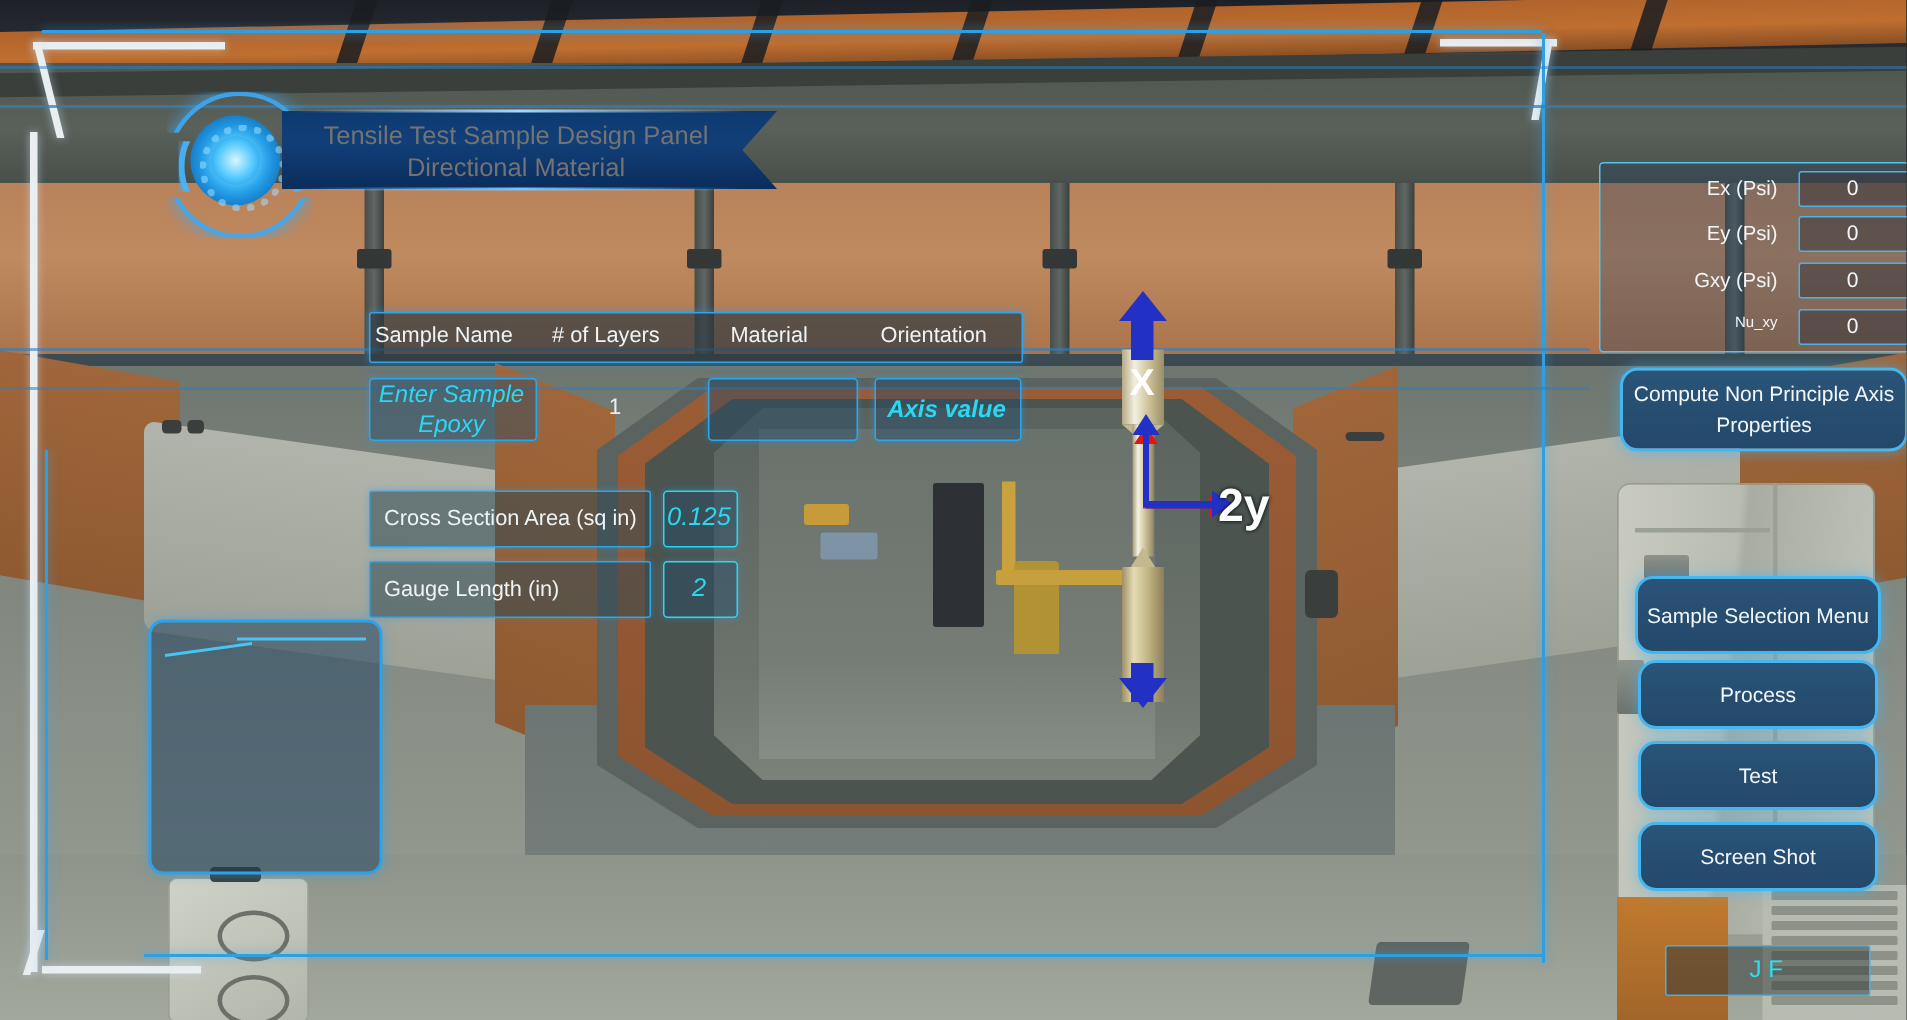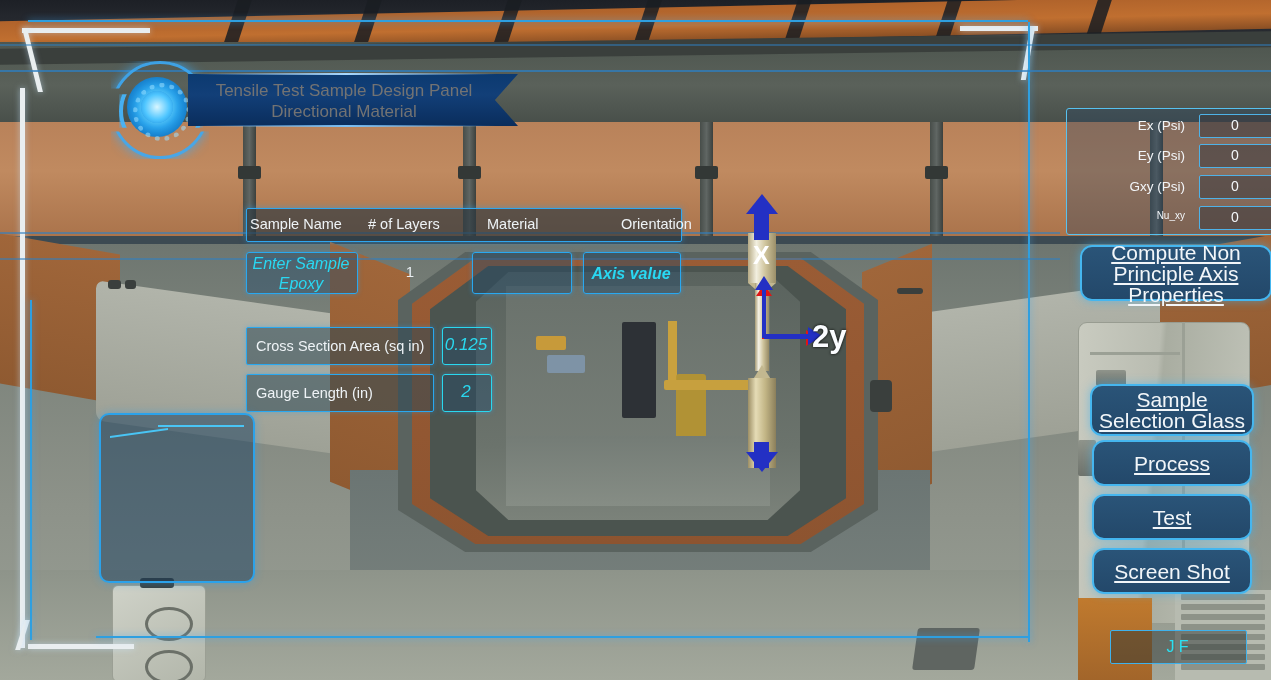--- a/index.html
+++ b/index.html
@@ -112,23 +112,23 @@
   
   .matgrp{position:absolute;left:345px;top:464px;width:432px;height:78px;
     background:rgba(26,70,108,.34);border:2px solid #2fa9ef;border-radius:12px;
     box-shadow:0 0 9px rgba(40,160,240,.45);}
   .mbtn{position:absolute;height:24px;border:1px solid #7fb9e0;border-radius:4px;
     background:rgba(40,78,106,.45);color:#f0f4f7;font-size:13px;
     display:flex;align-items:center;justify-content:center;box-shadow:0 0 4px rgba(110,190,240,.35);}
 
   
   .rbtn{position:absolute;background:linear-gradient(180deg,#2a5478 0%,#23486a 100%);
-    border:2px solid #45b6ef;border-radius:12px;color:#f2f6f9;font-size:21px;line-height:21px;
+    border:2px solid #45b6ef;border-radius:12px;color:#f2f6f9;font-size:14px;line-height:21px;
     display:flex;align-items:center;justify-content:center;text-align:center;
-    box-shadow:0 0 10px rgba(60,180,245,.55);text-decoration:underline;}
+    box-shadow:0 0 10px rgba(60,180,245,.55);}
 
   
   .props{position:absolute;left:1066px;top:108px;width:205px;height:125px;
     background:rgba(36,64,96,.34);border:1px solid #57c2f0;border-radius:3px;}
   .pbox{position:absolute;width:72px;height:22px;background:rgba(60,58,62,.55);
     border:1px solid #4eb2e8;border-radius:2px;}
   .pval{position:absolute;width:72px;color:#f4f7fa;font-size:14px;text-align:center;}
 
   
   .lpanel{position:absolute;left:99px;top:413px;width:152px;height:166px;
@@ -280,21 +280,21 @@
   <div class="banner-gl2"></div>
   <div class="banner-txt">
     <div>Tensile Test Sample Design Panel</div>
     <div>Directional Material</div>
   </div>
 
   <div class="thead"></div>
   <div class="th" style="left:250px;width:120px">Sample Name</div>
   <div class="th" style="left:368px;width:110px"># of Layers</div>
   <div class="th" style="left:487px;width:100px">Material</div>
-  <div class="th" style="left:621px;width:110px">Orientation</div>
+  <div class="th" style="left:587px;width:110px">Orientation</div>
 
   <div class="fld fld-dash" style="left:246px;top:252px;width:110px;height:40px"></div>
   <div class="fldtxt" style="left:246px;top:254px;width:110px">Enter Sample Epoxy</div>
 
   <div class="fldval" style="left:370px;top:263px;width:80px">1</div>
 
   <div class="fld fld-dash" style="left:472px;top:252px;width:98px;height:40px"></div>
 
   <div class="fld fld-dash" style="left:583px;top:252px;width:96px;height:40px"></div>
   <div class="fldtxt" style="left:583px;top:264px;width:96px;font-weight:700">Axis value</div>
@@ -326,21 +326,21 @@
 
   <div class="pbox" style="left:1199px;top:175px"></div>
   <div style="position:absolute;left:1060px;top:179px;width:125px;text-align:right;color:#f2f5f8;font-size:13.5px">Gxy (Psi)</div>
   <div class="pval" style="left:1199px;top:178px">0</div>
 
   <div class="pbox" style="left:1199px;top:206px"></div>
   <div style="position:absolute;left:1060px;top:210px;width:125px;text-align:right;color:#f2f5f8;font-size:10px">Nu_xy</div>
   <div class="pval" style="left:1199px;top:209px">0</div>
 
   <div class="rbtn" style="left:1080px;top:245px;width:188px;height:52px">Compute Non Principle Axis Properties</div>
-  <div class="rbtn" style="left:1090px;top:384px;width:160px;height:48px">Sample Selection Glass</div>
+  <div class="rbtn" style="left:1090px;top:384px;width:160px;height:48px">Sample Selection Menu</div>
   <div class="rbtn" style="left:1092px;top:440px;width:156px;height:42px">Process</div>
   <div class="rbtn" style="left:1092px;top:494px;width:156px;height:42px">Test</div>
   <div class="rbtn" style="left:1092px;top:548px;width:156px;height:42px">Screen Shot</div>
 
   <div class="jfbox"></div>
   <div class="jftxt">J F</div>
 
   <div class="spec">
 
     <div class="grip" style="left:748px;top:233px;width:28px;height:50px"></div>

